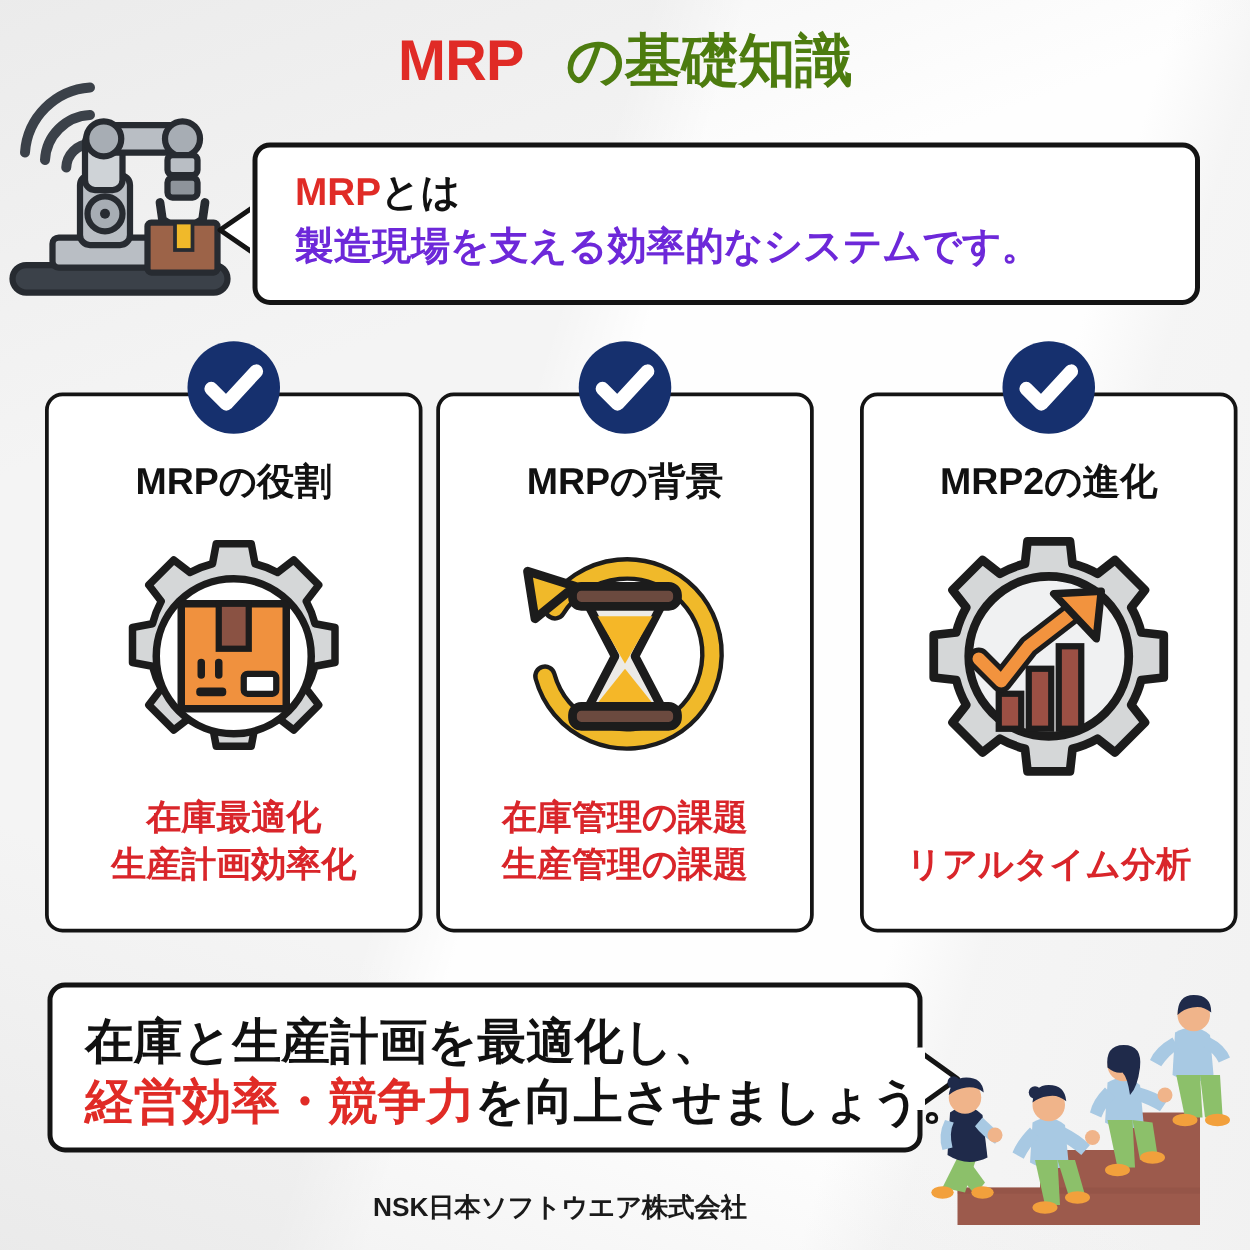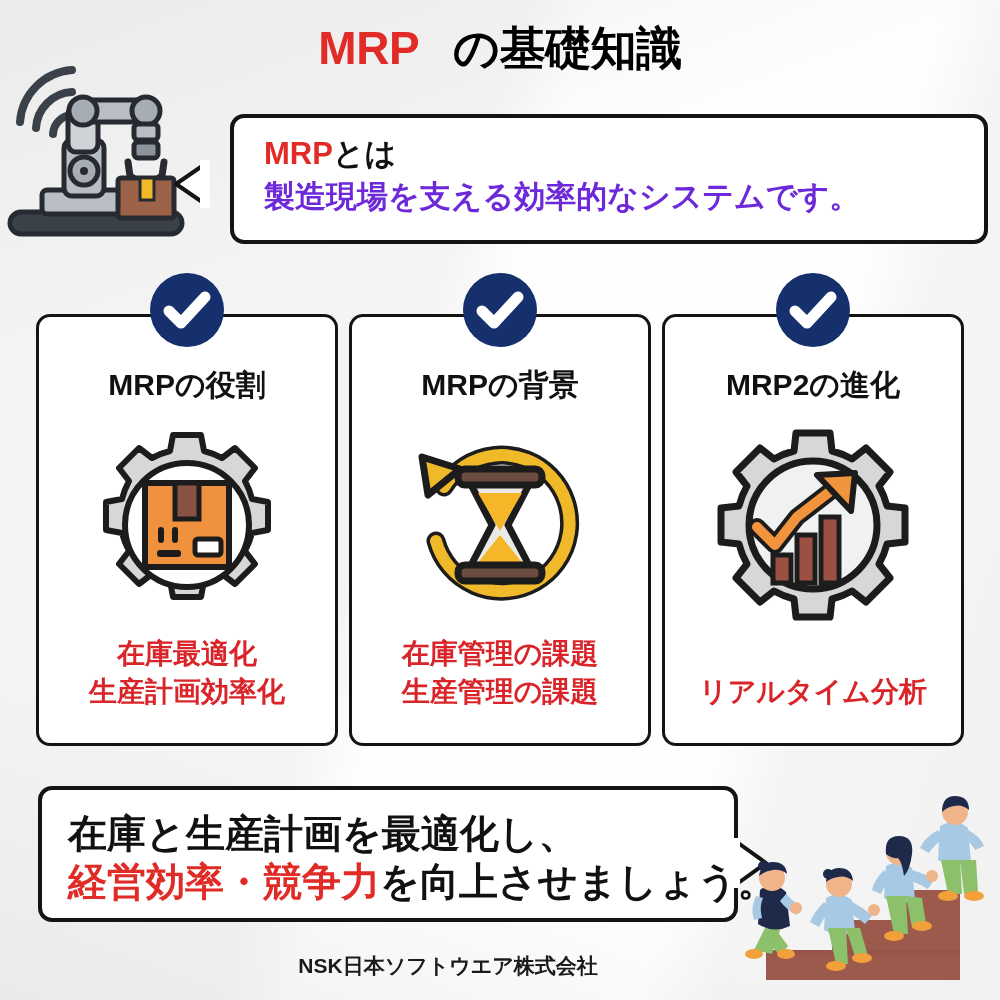--- a/index.html
+++ b/index.html
@@ -43,35 +43,34 @@
     top: 18px;
     left: 0;
     width: 1000px;
     text-align: center;
     font-size: 46px;
     font-weight: bold;
     letter-spacing: -0.5px;
     white-space: nowrap;
   }
   .title .accent { color: #e02b26; }
-  .title .dark { color: #000000; margin-left: 34px; }
+  .title .dark { color: #4d7c0f; margin-left: 34px; }
 
   
   .bubble-top {
     position: absolute;
     left: 202px;
     top: 114px;
     width: 758px;
     height: 130px;
     background: #ffffff;
     border: 4px solid #141414;
     border-radius: 14px;
     box-sizing: border-box;
     padding: 16px 0 0 30px;
-    margin-left: 28px;
   }
   .bubble-top .line1 {
     font-size: 31px;
     font-weight: bold;
     line-height: 40px;
     white-space: nowrap;
   }
   .bubble-top .line2 {
     font-size: 31px;
     font-weight: bold;
@@ -105,21 +104,21 @@
     top: 314px;
     width: 302px;
     height: 432px;
     background: #ffffff;
     border: 3px solid #141414;
     border-radius: 14px;
     box-sizing: border-box;
   }
   #card-0 { left: 36px; }
   #card-1 { left: 349px; }
-  #card-2 { left: 662px; }
+  #card-2 { left: 688px; }
 
   .card-check {
     position: absolute;
     top: -44px;
     left: 50%;
     transform: translateX(-50%);
     width: 74px;
     height: 74px;
     border-radius: 50%;
     background: #16306e;

